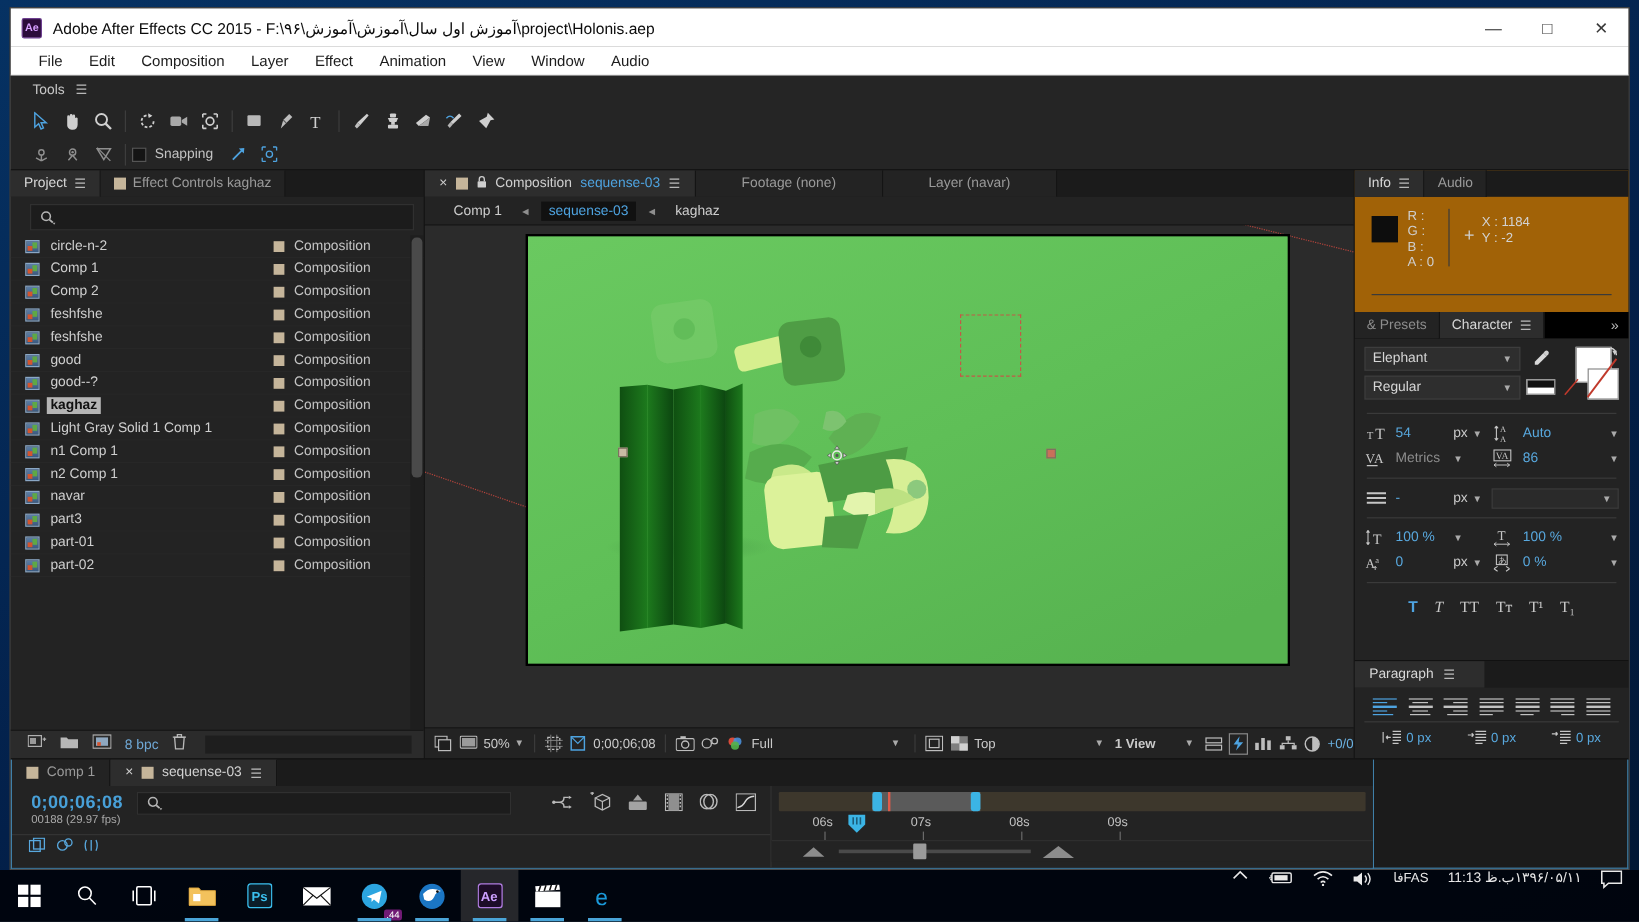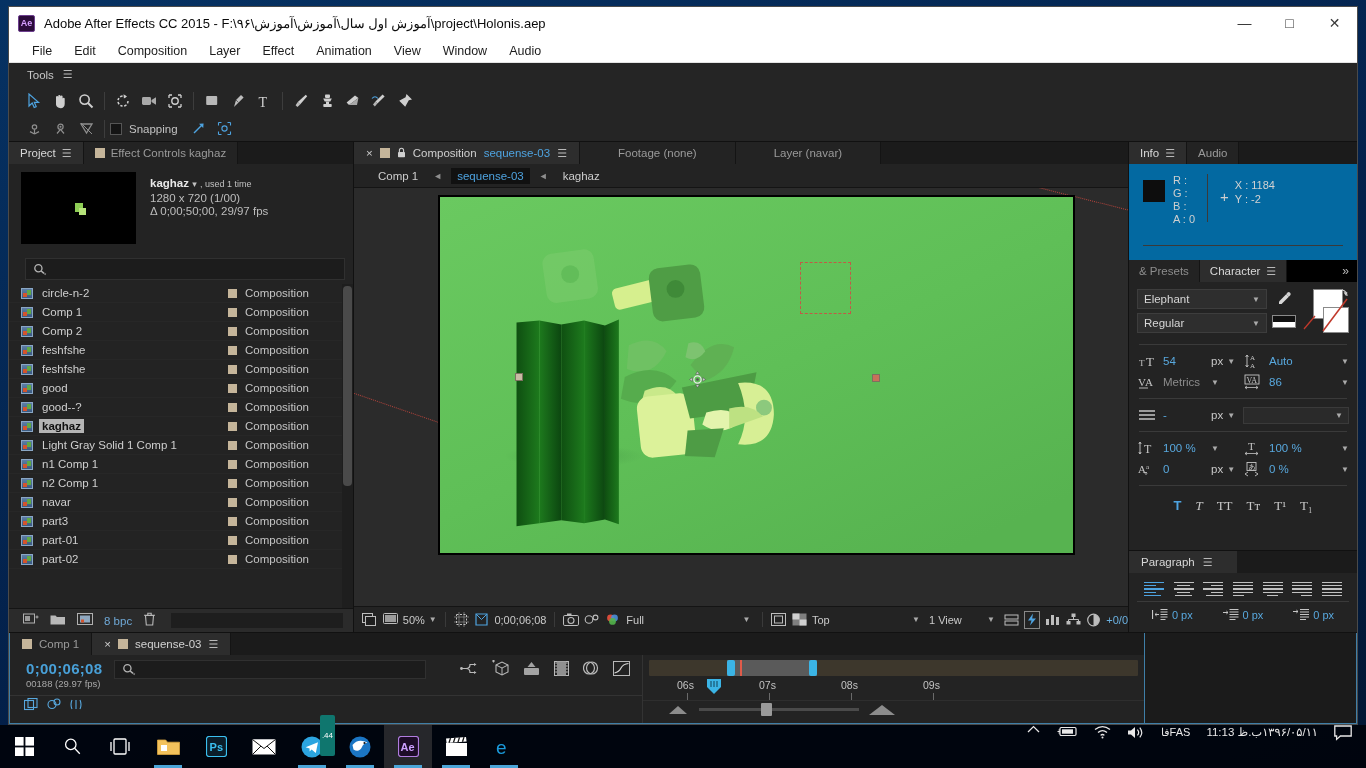--- a/index.html
+++ b/index.html
@@ -133,21 +133,21 @@
   .ctbtn { width:18px;height:18px;display:flex;align-items:center;justify-content:center;
      color:#bdbdbd;}
   .ctfield { display:flex; align-items:center; gap:4px; color:#cacaca;}
   .caret { font-size:8px; color:#aaa; }
   .ctsep { width:1px;height:15px;background:#3a3a3a;margin:0 3px;}
   .ctsel { min-width:86px; display:flex; justify-content:space-between; align-items:center;
      padding-right:4px;}
 
   
   #rightcol { width:228px; display:flex; flex-direction:column; background:#1b1b1b;}
-  #infopanel { height:118px; background:#0369a1; display:flex; flex-direction:column;}
+  #infopanel { height:118px; background:#a16207; display:flex; flex-direction:column;}
   #infobody { flex:1; display:flex; padding:10px 0 0 10px; position:relative;}
   #colorchip { width:22px;height:22px;background:#0d0d0d;margin:6px 8px 0 4px;}
   .rgb { font-size:11px; color:#cfcfcf; line-height:13px; }
   #infodiv { width:1px; background:#3a3a3a; height:48px; margin:0 12px;}
   .xy { font-size:11px; color:#d2d2d2; line-height:14px;}
   #info-underline { position:absolute; left:14px; right:14px; bottom:14px; height:1px;
      background:#3a3a3a;}
   #charpanel { flex:1; background:#232323; display:flex; flex-direction:column; min-height:0;}
   #chartabs { height:22px; background:#000000; display:flex; align-items:stretch;}
   #chartabs .ctb { display:flex; align-items:center; gap:6px; padding:0 10px;
@@ -419,35 +419,20 @@
         <div class="ptab active">
           <span>Project</span>
           <span class="hmb">☰</span>
         </div>
         <div class="ptab">
           <span class="swatch"></span>
           <span>Effect Controls kaghaz</span>
         </div>
       </div>
       <div id="projbody">
-        <div id="proj-thumbarea">
-          <div id="thumb">
-            <div class="blob"></div>
-            <div class="blob2"></div>
-          </div>
-          <div id="meta">
-            <div class="l1">
-              <span>kaghaz</span>
-              <span class="vsm">▾</span>
-              <span class="vsm">, used 1 time</span>
-            </div>
-            <div class="dim">1280 x 720 (1/00)</div>
-            <div class="dur">Δ 0;00;50;00, 29/97 fps</div>
-          </div>
-        </div>
         <div id="searchrow">
           <svg width="14" height="13" viewBox="0 0 14 13">
               <circle cx="5.4" cy="5.2" r="3.6" fill="none" stroke="#b4b4b4" stroke-width="1.3"></circle>
               <line x1="8.2" y1="8" x2="11" y2="10.4" stroke="#b4b4b4" stroke-width="1.5"></line>
               <path d="M11 10.6 l2.2 0 l-1.1 1.6z" fill="#b4b4b4"></path>
             </svg>
         </div>
         <div id="itemlist">
           <div class="item">
             <span class="nm">
@@ -831,21 +816,21 @@
           <svg width="15" height="14" viewBox="0 0 15 14">
               <rect x="0.5" y="0.5" width="14" height="12" fill="#7f7f7f"></rect>
               <rect x="0.5" y="0.5" width="7" height="6" fill="#d0d0d0"></rect>
               <rect x="7.5" y="6.5" width="7" height="6" fill="#d0d0d0"></rect>
             </svg>
         </span>
         <span class="ctfield ctsel" style="min-width:112px;">
           <span>Top</span>
           <span class="caret">▼</span>
         </span>
-        <span class="ctfield ctsel" style="min-width:70px;">
+        <span class="ctfield ctsel" style="min-width:70px;font-weight:bold;">
           <span>1 View</span>
           <span class="caret">▼</span>
         </span>
         <span class="ctbtn">
           <svg width="15" height="14" viewBox="0 0 15 14">
               <rect x="1" y="2" width="13" height="4" fill="none" stroke="#bdbdbd" stroke-width="1"></rect>
               <rect x="1" y="8" width="13" height="4" fill="none" stroke="#bdbdbd" stroke-width="1"></rect>
             </svg>
         </span>
         <span class="ctbtn" style="border:1px solid #888;">
@@ -1343,21 +1328,21 @@
         <path d="M0.5 1.5h23v15h-23z" fill="#fff"></path>
         <path d="M0.5 1.5 L12 10.5 L23.5 1.5" fill="#fff" stroke="#111" stroke-width="1"></path>
         <path d="M0.5 16.5 L9 8 M23.5 16.5 L15 8" stroke="#111" stroke-width="1"></path>
       </svg>
   </div>
   <div class="tbicon">
     <svg width="22" height="22" viewBox="0 0 22 22">
         <circle cx="11" cy="11" r="10.5" fill="#2ca5e0"></circle>
         <path d="M4.6 11.2 L17 6.2 L14.8 17 L10.6 13.6 L8.6 15.6 L8.6 12.6z" fill="#fff"></path>
       </svg>
-    <span style="position:absolute;right:1px;bottom:12px;background:#0f766e;color:#fff;font-size:8px;padding:16px 2px;border-radius:2px;">.44</span>
+    <span style="position:absolute;right:1px;bottom:1px;background:#701a75;color:#fff;font-size:8px;padding:0 2px;border-radius:2px;">.44</span>
     <span class="ul"></span>
   </div>
   <div class="tbicon">
     <svg width="22" height="22" viewBox="0 0 22 22">
         <circle cx="11" cy="11" r="10.5" fill="#1b76c4"></circle>
         <path d="M3.5 9 Q9 2 18.5 6.5 Q14 7.5 13 11 Q10 17 4.5 13.5z" fill="#fff"></path>
         <circle cx="15.5" cy="7" r="1.1" fill="#111"></circle>
       </svg>
     <span class="ul"></span>
   </div>

